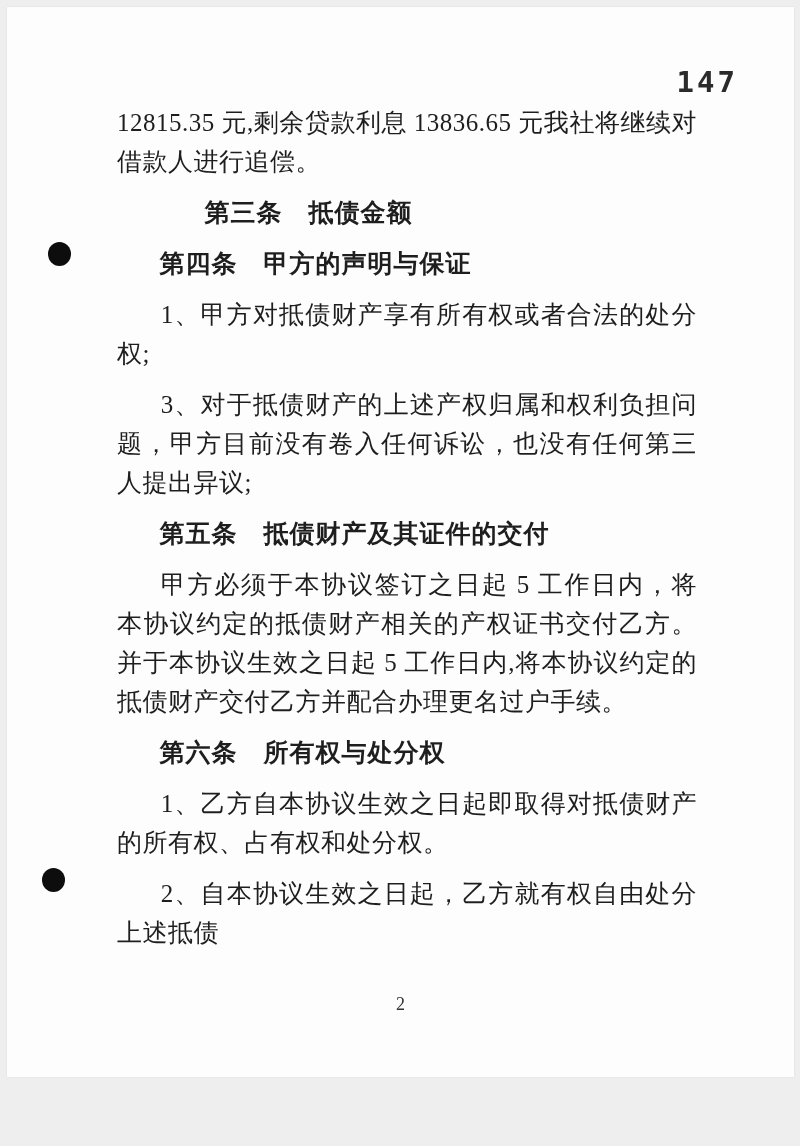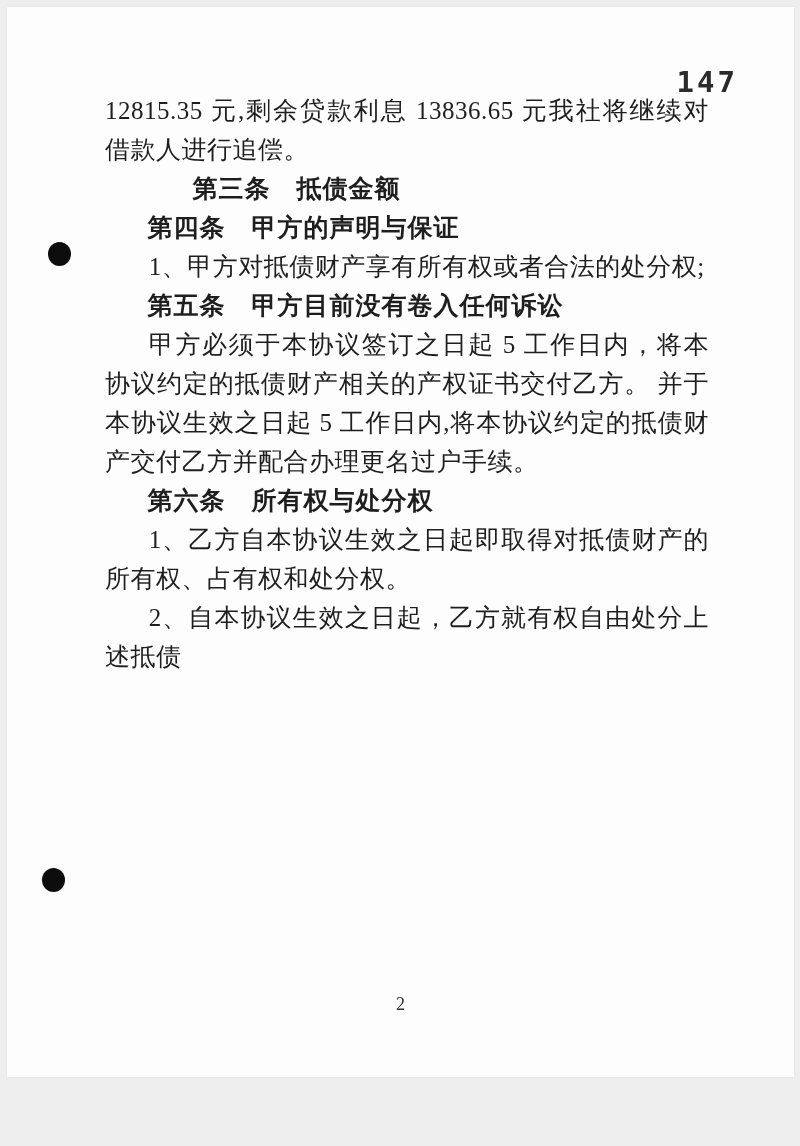--- a/index.html
+++ b/index.html
@@ -42,21 +42,21 @@
     top: 84px;
     width: 604px;
     font-size: 25px;
     line-height: 39px;
     color: #1e1e1e;
     text-align: justify;
     text-justify: inter-ideograph;
     letter-spacing: 0.5px;
   }
   .content p {
-    margin: 0;
+    margin: 12px;
     padding: 0;
   }
   .indent { text-indent: 1.75em; }
   .cont { text-indent: 0; }
   .heading {
     font-weight: bold;
     text-indent: 1.7em;
     letter-spacing: 1px;
   }
   .heading-deep {
@@ -93,21 +93,22 @@
     <div class="stamp-number">147</div>
 
     <span class="hole-punch first"></span>
     <span class="hole-punch second"></span>
 
     <div class="content">
       <p class="cont">12815.35 元,剩余贷款利息 13836.65 元我社将继续对借款人进行追偿。</p>
       <p class="heading-deep">第三条　抵债金额</p>
       <p class="heading">第四条　甲方的声明与保证</p>
       <p class="indent">1、甲方对抵债财产享有所有权或者合法的处分权;</p>
-      <p class="heading">第五条　甲方目前没有卷入任何诉讼</p>
+      <p class="indent">3、对于抵债财产的上述产权归属和权利负担问题，甲方目前没有卷入任何诉讼，也没有任何第三人提出异议;</p>
+      <p class="heading">第五条　抵债财产及其证件的交付</p>
       <p class="indent">甲方必须于本协议签订之日起 5 工作日内，将本协议约定的抵债财产相关的产权证书交付乙方。 并于本协议生效之日起 5 工作日内,将本协议约定的抵债财产交付乙方并配合办理更名过户手续。</p>
       <p class="heading">第六条　所有权与处分权</p>
       <p class="indent">1、乙方自本协议生效之日起即取得对抵债财产的所有权、占有权和处分权。</p>
       <p class="indent">2、自本协议生效之日起，乙方就有权自由处分上述抵债</p>
     </div>
 
     <div class="page-number">2</div>
 
   </div>
 </div>

